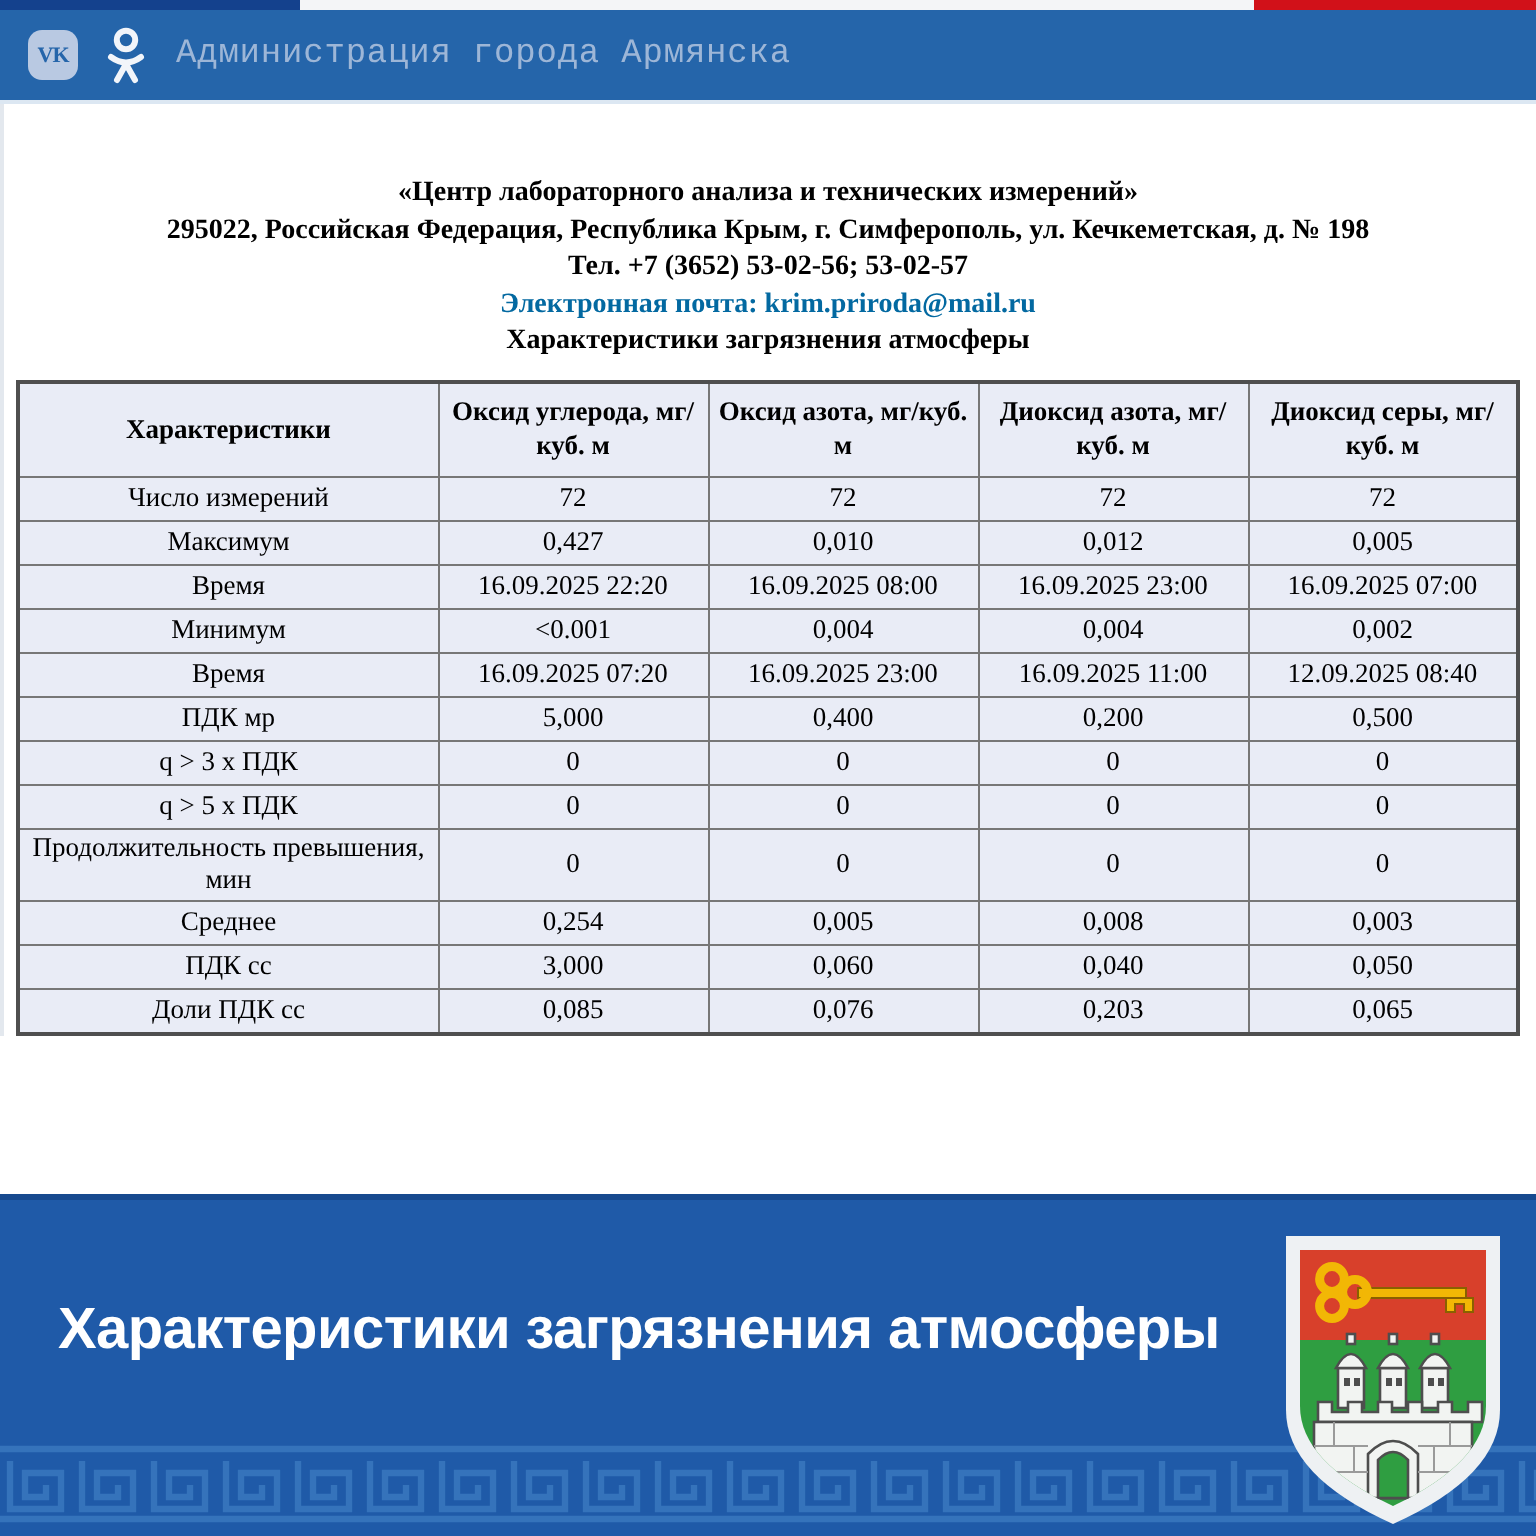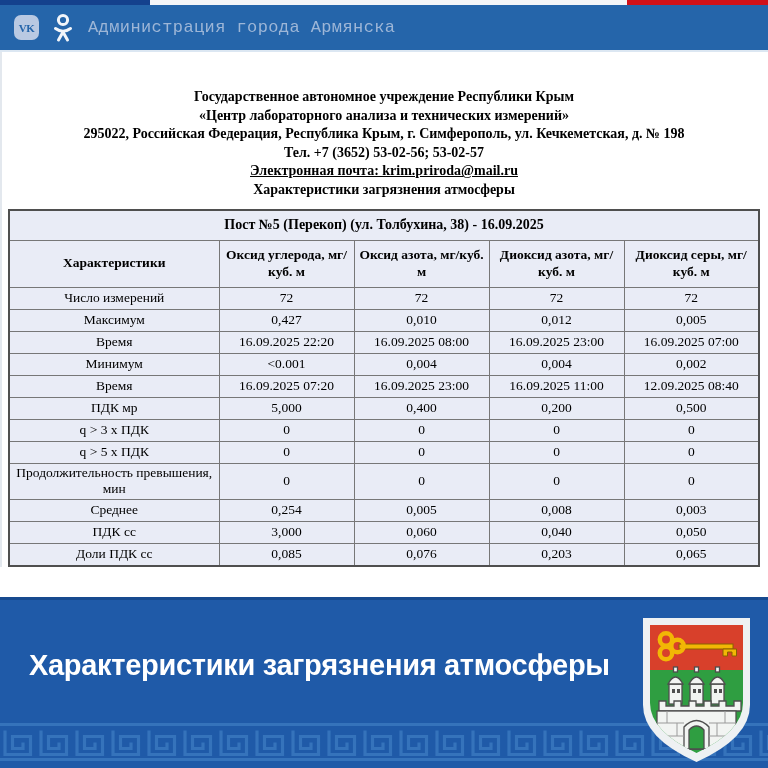--- a/index.html
+++ b/index.html
@@ -14,21 +14,21 @@
   
   .social-bar{height:47px;background:#2565aa;display:flex;align-items:center;padding-left:14px;box-sizing:border-box;border-bottom:2px solid #dce7f2;}
   .vk-badge{width:25px;height:25px;border-radius:7px;background:#b9c9e2;display:flex;align-items:center;justify-content:center;
             font-family:Liberation Serif, serif;font-weight:bold;font-size:11px;color:#2565aa;letter-spacing:-.5px;}
   .ok-badge{margin-left:13px;width:22px;height:30px;display:flex;align-items:center;justify-content:center;}
   .bar-title{margin-left:14px;font-family:Liberation Mono, monospace;font-size:17px;color:#9db6d7;letter-spacing:.4px;}
 
   
   .content{background:#fff;box-shadow:inset 2px 0 0 #e3e8ee;}
   .letterhead{padding-top:36px;text-align:center;font-weight:bold;font-size:14px;line-height:18.6px;color:#000;}
-  .letterhead .email{color:#000000;text-decoration:underline;}
+  .letterhead .email{color:#0369a1;}
 
   
   table.poll{border-collapse:collapse;margin:9px 8px 0 8px;width:752px;background:#e9ecf6;table-layout:fixed;
              font-size:13.5px;color:#000;border:2px solid #4f4f4f;}
   table.poll td,table.poll th{border:1.5px solid #777;padding:1px 3px;text-align:center;vertical-align:middle;line-height:16.5px;}
   .t-title td{font-weight:bold;height:27px;font-size:14px;}
   .t-head th{font-weight:bold;height:44px;}
   tbody td{height:19px;}
   tbody td.rowlabel{font-weight:normal;}
 
@@ -58,40 +58,36 @@
         <path d="M11,19 L6.5,27"></path>
         <path d="M11,19 L15.5,27"></path>
       </g>
     </svg>
   </div>
   <div class="bar-title">Администрация города Армянска</div>
 </div>
 
 <div class="content">
   <div class="letterhead">
-    <div>Государственное автономное учреждение Республики Крым</div>
     <div>«Центр лабораторного анализа и технических измерений»</div>
     <div>295022, Российская Федерация, Республика Крым, г. Симферополь, ул. Кечкеметская, д. № 198</div>
     <div>Тел. +7 (3652) 53-02-56; 53-02-57</div>
     <div class="email">Электронная почта: krim.priroda@mail.ru</div>
     <div>Характеристики загрязнения атмосферы</div>
   </div>
 
   <table class="poll">
     <colgroup>
       <col style="width:28%">
         <col style="width:18%">
         <col style="width:18%">
         <col style="width:18%">
         <col style="width:18%">
     </colgroup>
     <thead>
-      <tr class="t-title">
-        <td colspan="5">Пост №5 (Перекоп) (ул. Толбухина, 38) - 16.09.2025</td>
-      </tr>
       <tr class="t-head">
         <th>Характеристики</th>
         <th>Оксид углерода, мг/куб. м</th>
         <th>Оксид азота, мг/куб. м</th>
         <th>Диоксид азота, мг/куб. м</th>
         <th>Диоксид серы, мг/куб. м</th>
       </tr>
     </thead>
     <tbody>
         <tr>

